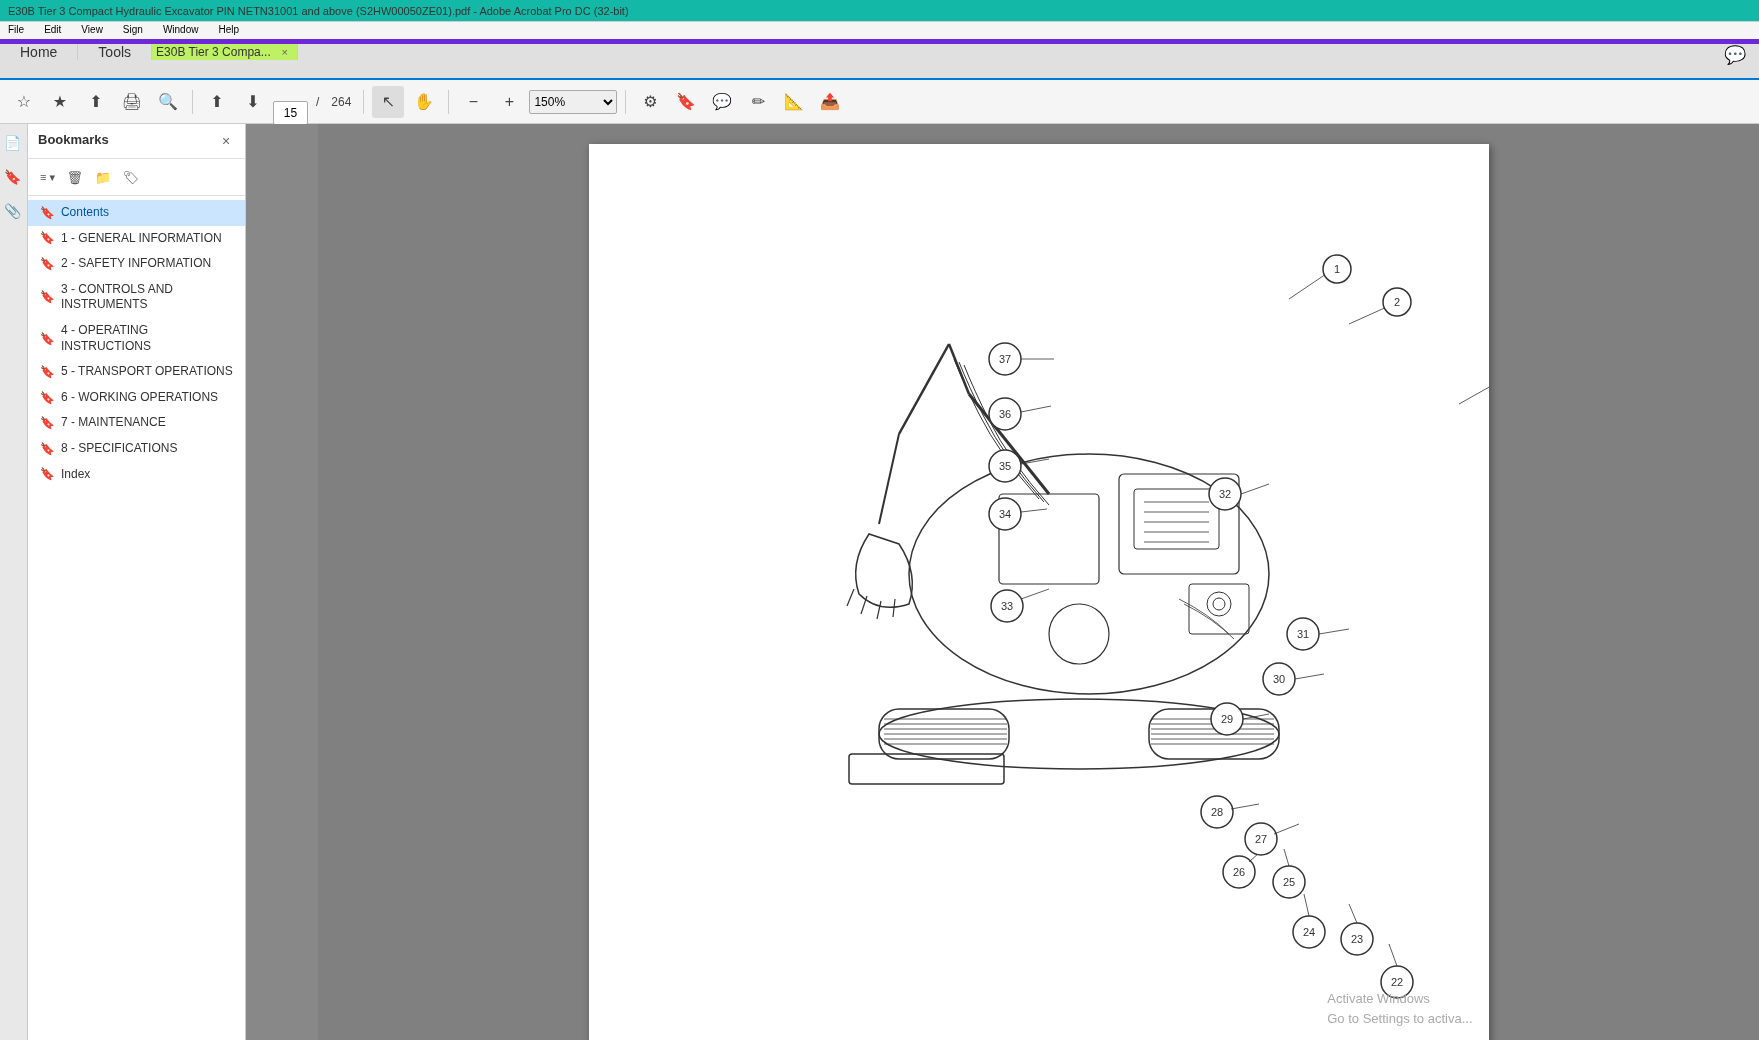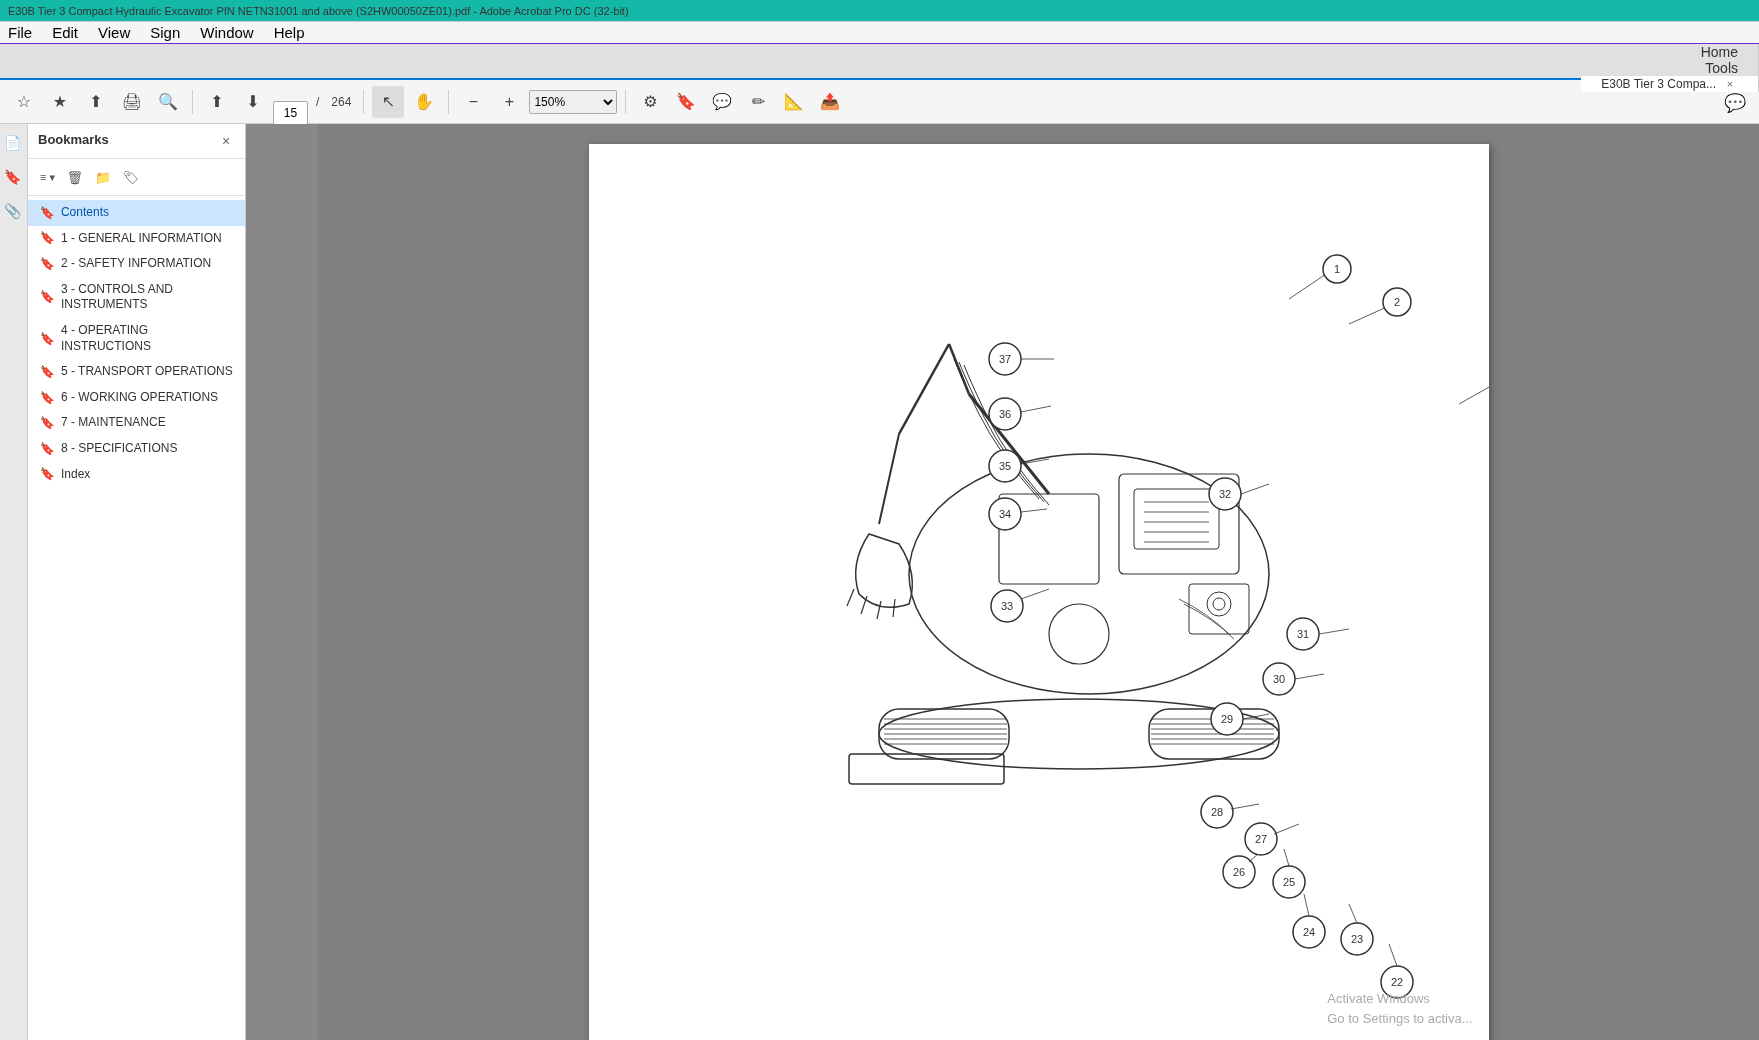--- a/index.html
+++ b/index.html
@@ -15,53 +15,52 @@
       font-size: 11px;
       color: #333;
       border-bottom: 1px solid #ccc;
     }
 
     
     #menu-bar {
       height: 22px;
       background: #f5f5f5;
       display: flex;
-      align-items: flex-end;
+      align-items: flex-start;
       padding: 0 4px;
-      border-bottom: 1px solid #6d28d9;
-      font-size: 15px;
+      border-bottom: 5px solid #6d28d9;
+      font-size: 10px;
       gap: 12px;
     }
     #menu-bar span { cursor: pointer; padding: 2px 4px; }
 
     
     #tab-bar {
       height: 36px;
       background: #e0e0e0;
       display: flex;
-      align-items: flex-end;
+      align-items: flex-start;
       border-bottom: 2px solid #0078d7;
-      flex-direction: column;
     }
     .tab-home {
       display: flex;
       align-items: center;
       padding: 0 20px;
       font-size: 14px;
       font-weight: 500;
       color: #333;
       cursor: pointer;
       border-right: 1px solid #ccc;
     }
     .tab-doc {
       display: flex;
       align-items: center;
-      padding: 0 20px;
+      padding: 0 4px;
       font-size: 12px;
-      background: #ffffff;
+      background: #bef264;
       color: #333;
       cursor: pointer;
       border-right: 1px solid #ccc;
       gap: 6px;
     }
     .tab-close {
       width: 16px;
       height: 16px;
       display: flex;
       align-items: center;

